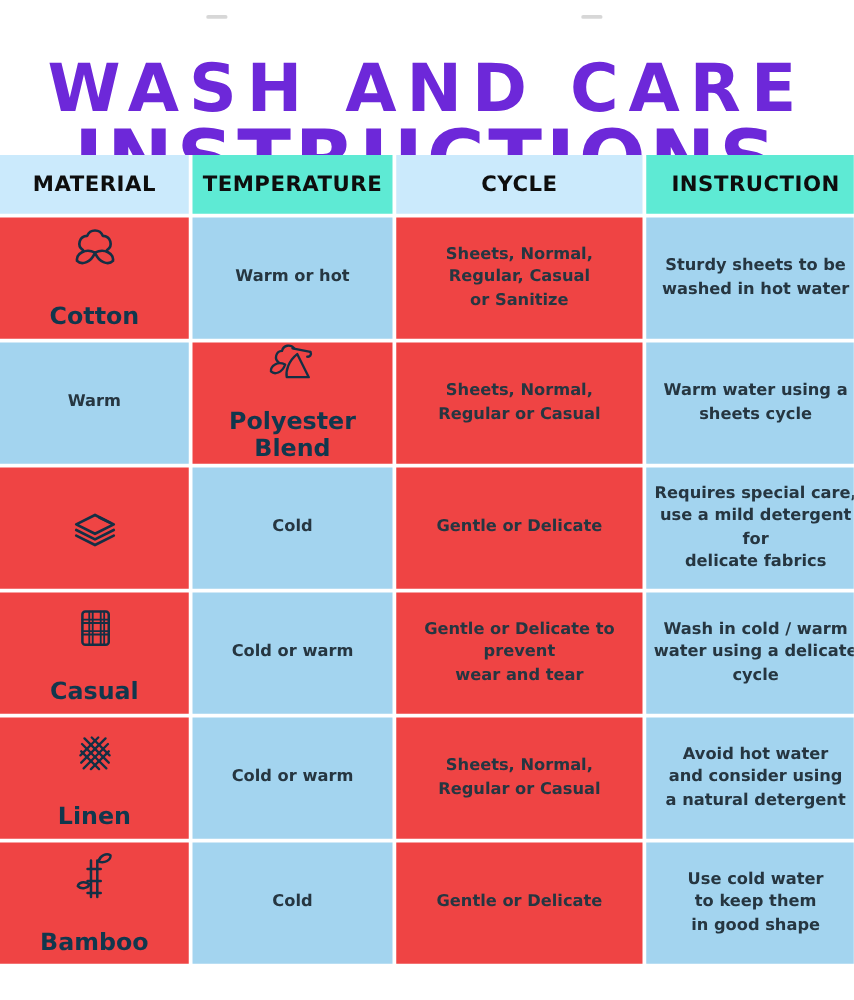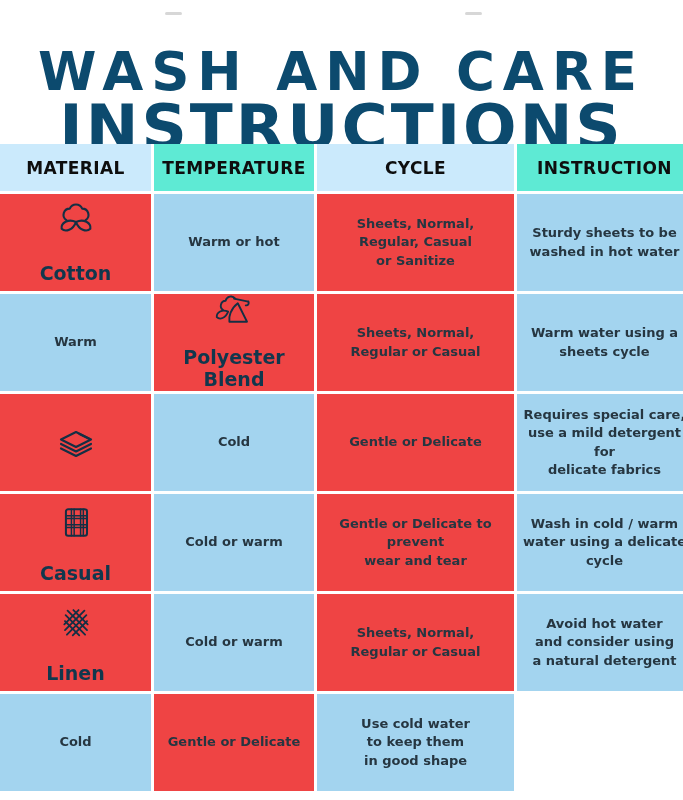--- a/index.html
+++ b/index.html
@@ -15,31 +15,31 @@
     position:absolute;top:12px;width:17px;height:3px;
     background:#c9c9c9;border-radius:2px;opacity:.75;
   }
   .dash.d1{left:165px;}
   .dash.d2{left:465px;}
 
   
   .title{
     padding-top:47px;
     text-align:center;
-    color:#0c4a6e;
+    color:#6d28d9;
     font-weight:800;
     line-height:.96;
     user-select:none;
   }
   .title .line1{display:block;font-size:53px;letter-spacing:8px;white-space:nowrap;}
   .title .line2{display:block;font-size:63px;letter-spacing:3px;white-space:nowrap;}
 
   
   .table{
-    position:absolute;left:0;top:144px;width:683px;
+    position:absolute;left:0;top:124px;width:683px;
     display:grid;
     grid-template-columns:151px 160px 197px 175px;
     grid-template-rows:47px repeat(6,97px);
     gap:3px;
     background:#ffffff;
     border-radius:10px;
   }
   .cell{
     display:flex;align-items:center;justify-content:center;
     text-align:center;
@@ -153,19 +153,28 @@
     </svg>
     <span>Linen</span>
   </div>
   <div class="cell txt col-dark">Cold or warm</div>
   <div class="cell txt col-light">Sheets, Normal,
 Regular or Casual</div>
   <div class="cell txt col-dark">Avoid hot water
 and consider using
 a natural detergent</div>
 
+  <div class="cell mat col-light">
+    <svg class="icon" width="44" height="46" viewBox="0 0 48 48">
+      <path d="M20.5 8 V40 M26 8 V40"></path>
+      <path d="M17.5 15.5 H29 M17.5 26 H29 M17.5 36.5 H29"></path>
+      <path d="M27 9 C28.5 3.5 34 1.5 37.5 3.5 C38 7.5 32.5 11 27 9 Z"></path>
+      <path d="M19.5 29 C14 25.5 9.5 27.5 9 30.5 C12.5 34 17.5 32 19.5 29 Z"></path>
+    </svg>
+    <span>Bamboo</span>
+  </div>
   <div class="cell txt col-dark">Cold</div>
   <div class="cell txt col-light">Gentle or Delicate</div>
   <div class="cell txt col-dark">Use cold water
 to keep them
 in good shape</div>
 
 </div>
 
 </body></html>

